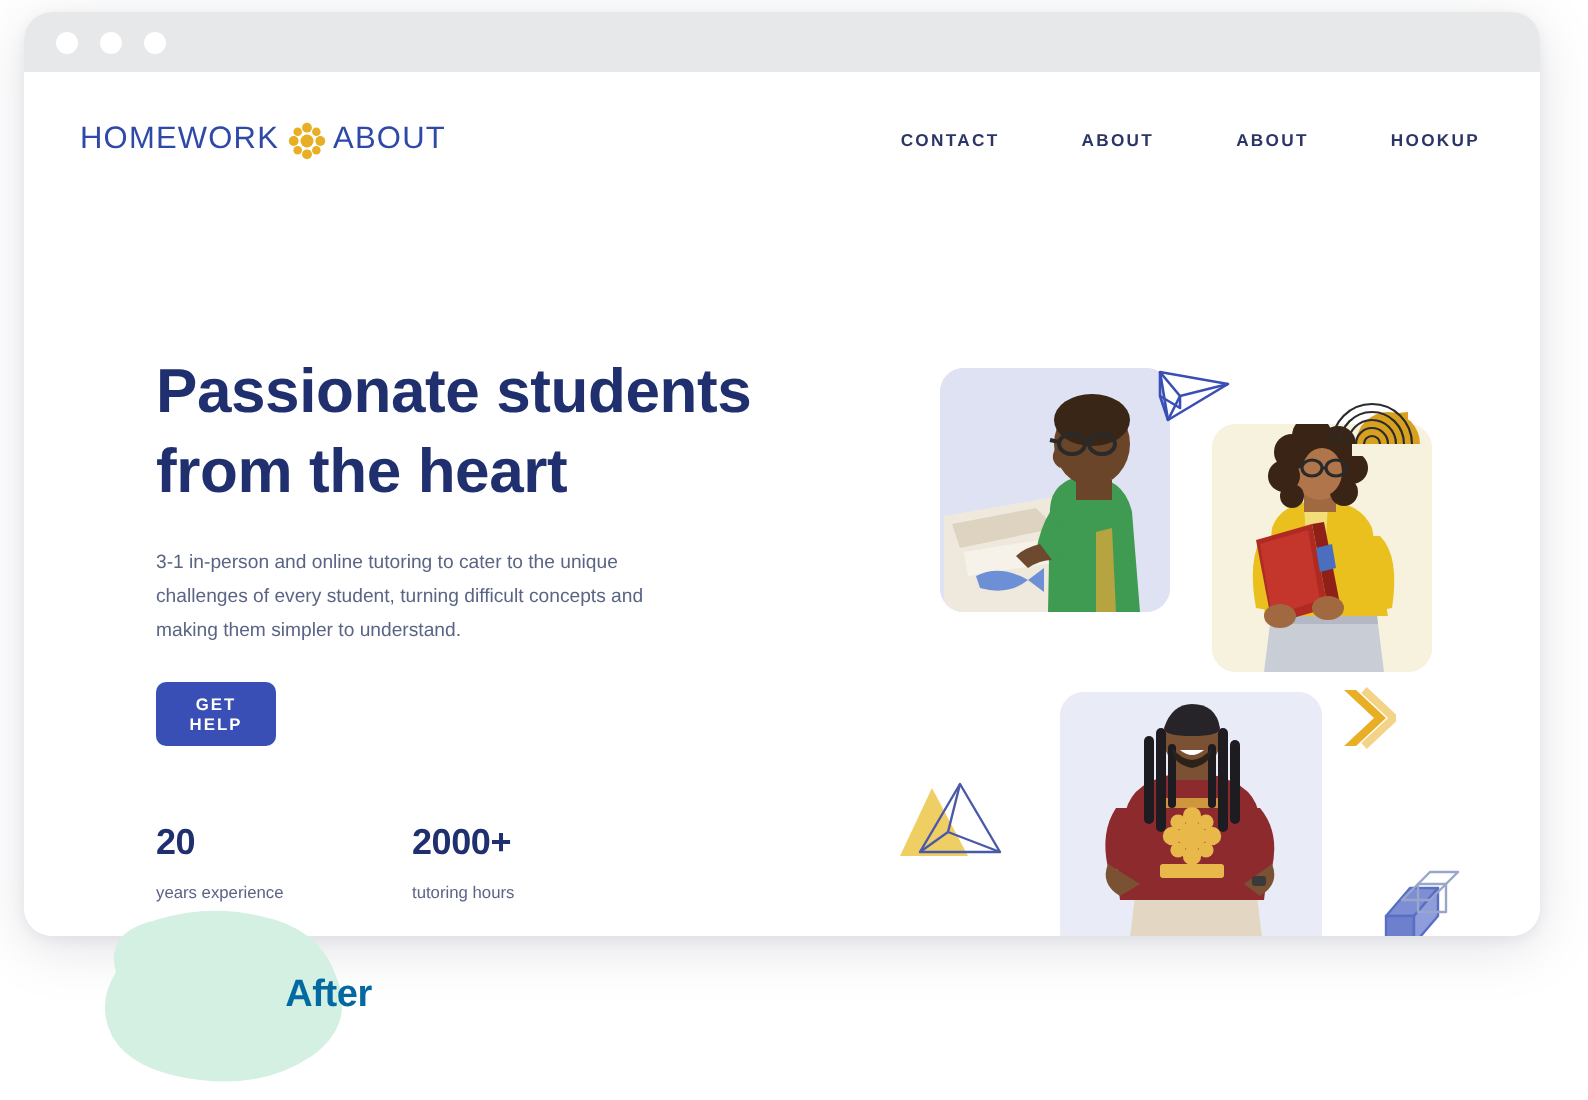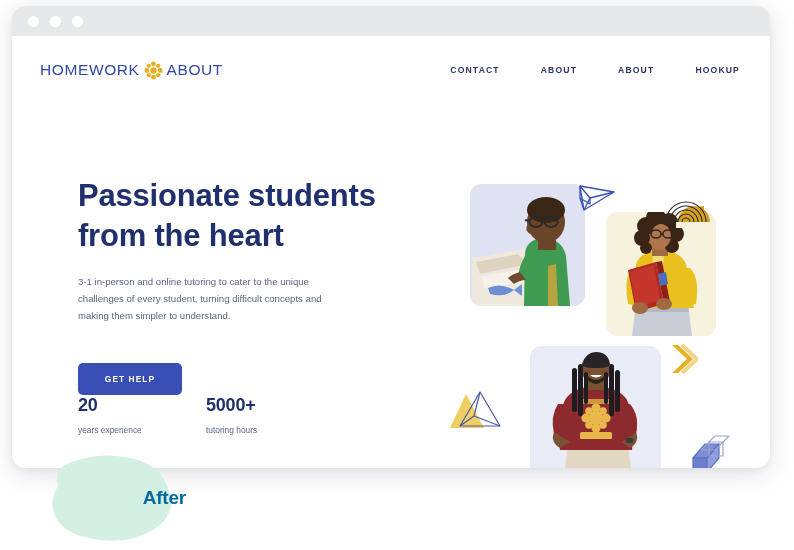--- a/index.html
+++ b/index.html
@@ -111,36 +111,37 @@
     margin: 18px 0 0 0;
     font-size: 9.6px;
     line-height: 1.78;
     color: #5a6485;
     width: 270px;
   }
   #cta-button {
     display: inline-flex;
     align-items: center;
     justify-content: center;
-    margin-top: 38px;
-    width: 104px;
+    margin-top: 16px;
+    width: 60px;
     height: 32px;
     border: none;
     border-radius: 5px;
     background: #3a4fb5;
     color: #ffffff;
     font-family: "Liberation Sans", sans-serif;
     font-size: 8.4px;
     font-weight: bold;
     letter-spacing: 1.05px;
     cursor: pointer;
   }
 
   #stats-row {
     display: flex;
+    margin-top: 38px;
   }
   .stat { width: 128px; }
   .stat:nth-child(2) { width: 78px; }
   .stat-value {
     font-size: 18px;
     font-weight: bold;
     color: #20306e;
     letter-spacing: -0.2px;
   }
   .stat-label {
@@ -248,21 +249,21 @@
       <p id="hero-subtitle">3-1 in-person and online tutoring to cater to the unique challenges of every student, turning difficult concepts and making them simpler to understand.</p>
 
       <button id="cta-button">GET HELP</button>
 
       <div id="stats-row">
         <div class="stat">
           <div class="stat-value">20</div>
           <div class="stat-label">years experience</div>
         </div>
         <div class="stat">
-          <div class="stat-value">5000+</div>
+          <div class="stat-value">2000+</div>
           <div class="stat-label">tutoring hours</div>
         </div>
       </div>
     </div>
 
     <div id="collage">
 
       <div class="photo-card" id="photo-card-boy">
         <svg class="photo-art" viewBox="0 0 115 122" preserveAspectRatio="none" aria-hidden="true">
           <rect width="115" height="122" fill="#dfe2f2"></rect>

